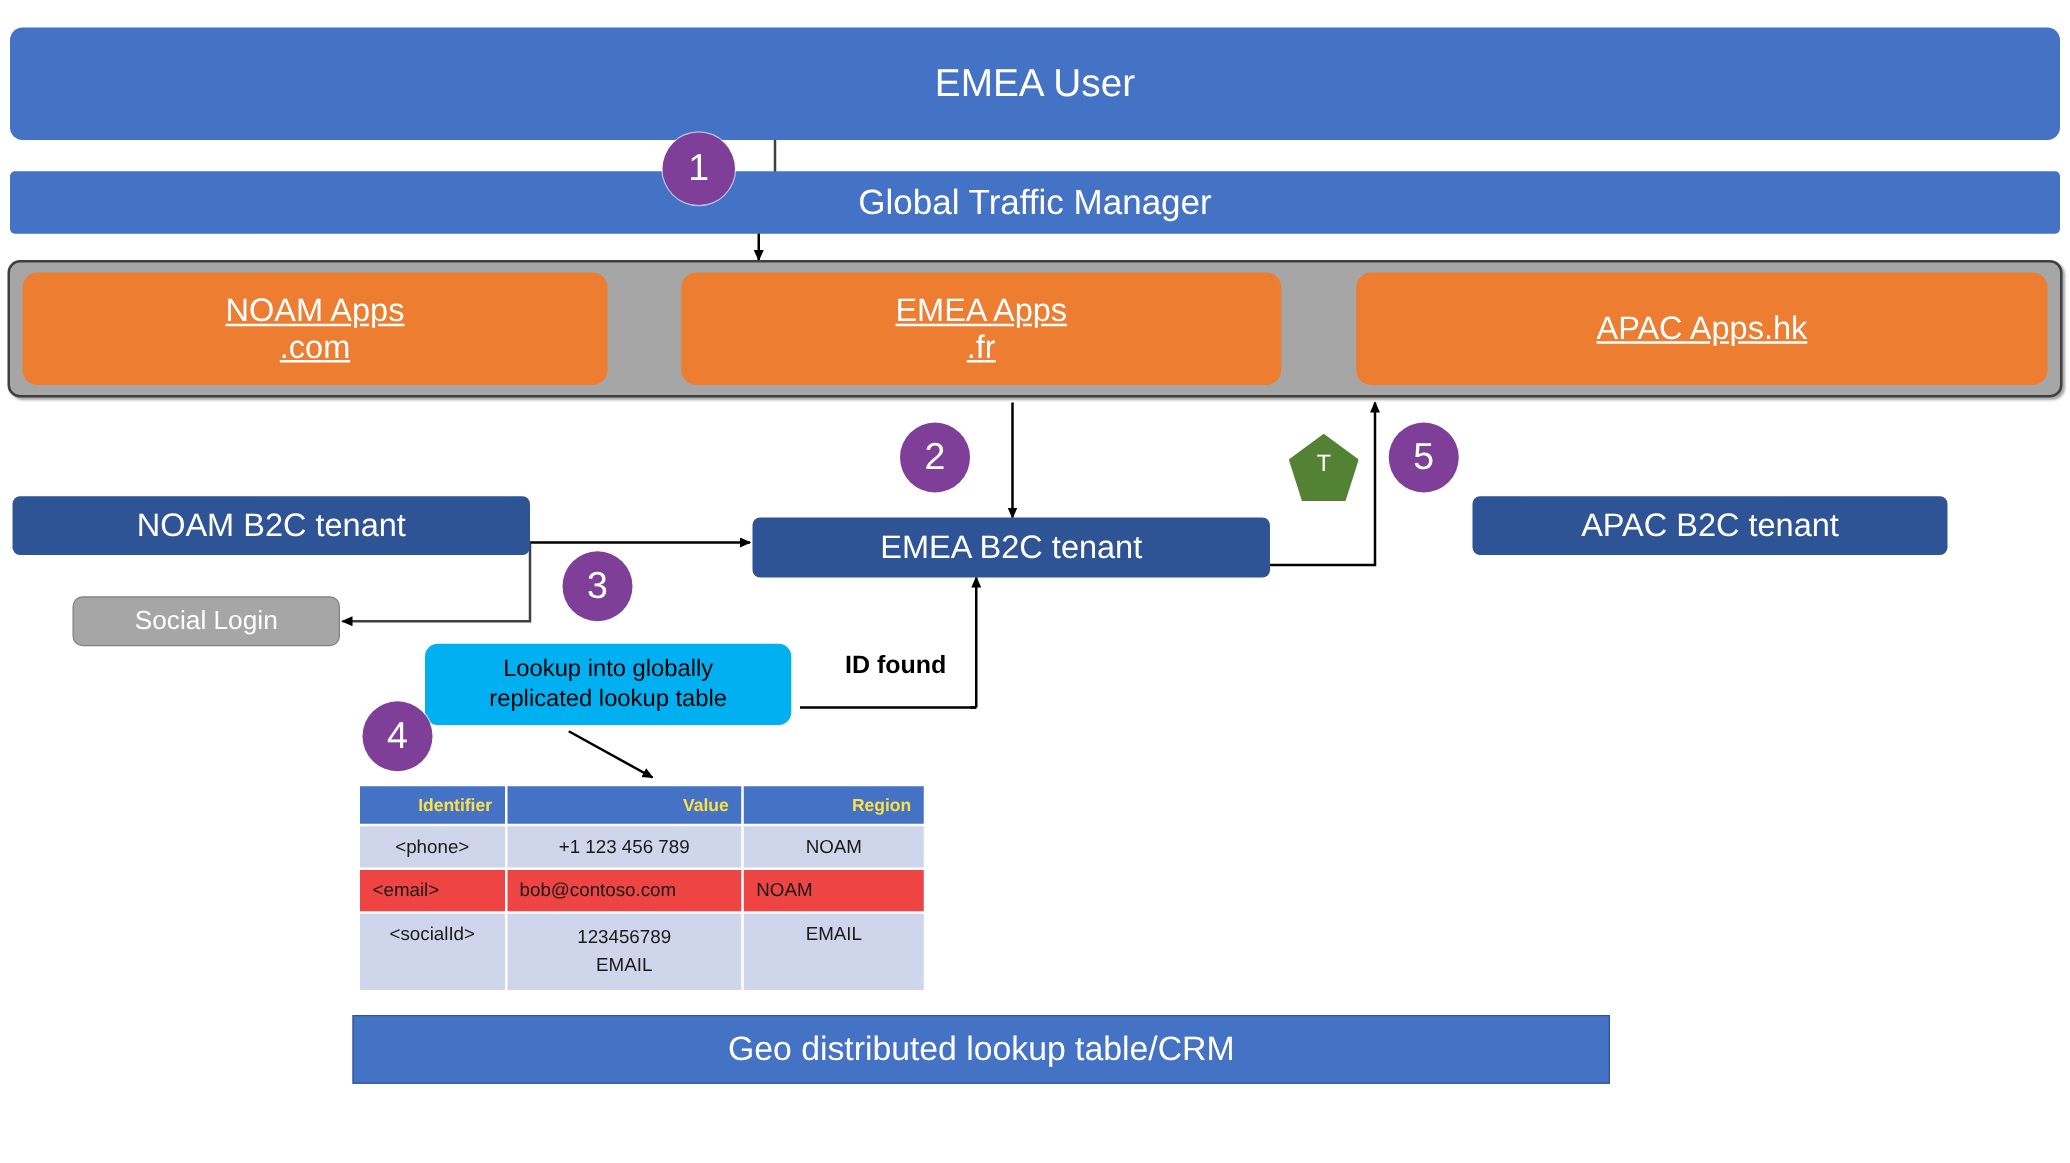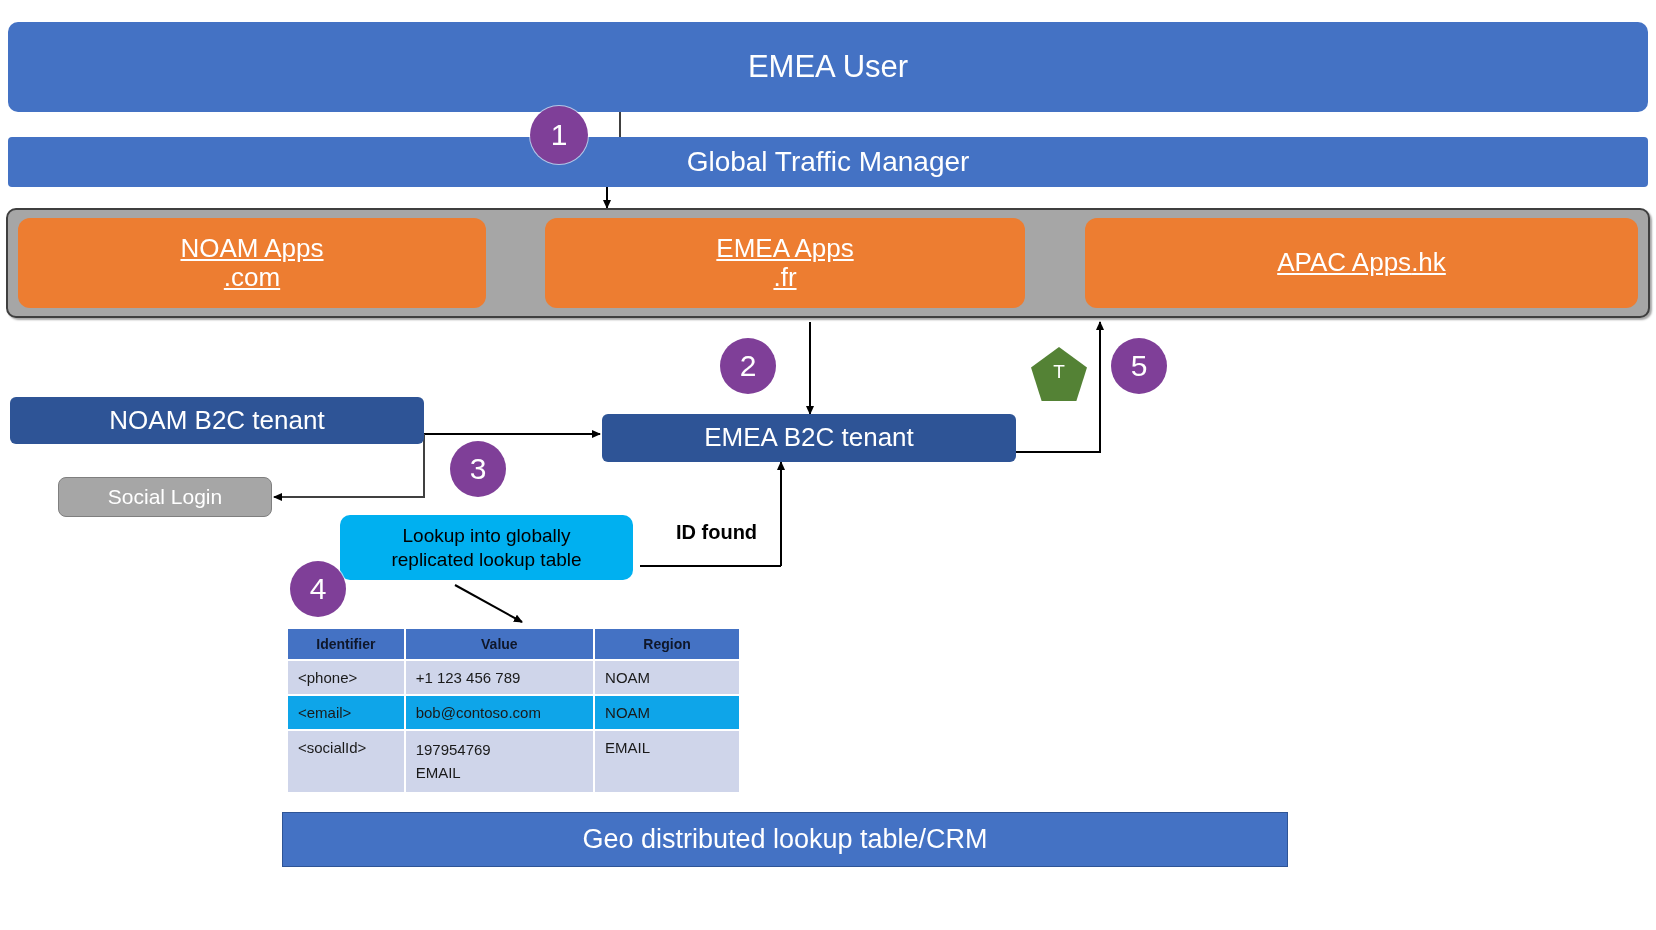--- a/index.html
+++ b/index.html
@@ -56,34 +56,34 @@
 
   
   table.lookup {
     border-collapse:collapse;
     width:455px;
     font-size:15px;
     color:#1a1a1a;
   }
   table.lookup th {
     background:#4472C4;
-    color:#0f172a;
-    text-align:center;
+    color:#fde047;
+    text-align:right;
     font-weight:bold;
     font-size:14px;
     padding:7px 10px;
     border:2px solid #ffffff;
   }
   table.lookup td {
     padding:8px 10px;
     border:2px solid #ffffff;
     vertical-align:top;
   }
-  tr.row-odd  td { background:#CFD5EA; }
-  tr.row-even td { background:#0ea5e9;margin-top:45px; }
+  tr.row-odd  td { background:#CFD5EA;text-align:center; }
+  tr.row-even td { background:#ef4444;margin-top:45px; }
   td.col-id   { width:118px; }
   td.col-val  { width:190px; }
   td.col-reg  { width:147px; }
   th.col-id   { width:118px; }
   th.col-val  { width:190px; }
   th.col-reg  { width:147px; }
 
   .line-wrap { white-space:pre-line; }
 
   
@@ -162,20 +162,23 @@
   </div>
 
   <div class="abs bar dark-bar" style="left:10px; top:397px; width:414px; height:47px; font-size:26px;">
     <span>NOAM B2C tenant</span>
   </div>
 
   <div class="abs bar dark-bar" style="left:602px; top:414px; width:414px; height:48px; font-size:26px;">
     <span>EMEA B2C tenant</span>
   </div>
 
+  <div class="abs bar dark-bar" style="left:1178px; top:397px; width:380px; height:47px; font-size:26px;">
+    <span>APAC B2C tenant</span>
+  </div>
 
   <div class="abs bar cyan-box line-wrap" style="left:340px; top:515px; width:293px; height:65px; font-size:19px; flex-direction:column; padding:0 8px;">
     <span style="white-space:pre-line; text-align:center; line-height:1.25;">Lookup into globally
 replicated lookup table</span>
   </div>
 
   <div class="abs bar grey-box" style="left:58px; top:477px; width:214px; height:40px; font-size:21px; border:1px solid #7F7F7F;">
     <span>Social Login</span>
   </div>
 
@@ -222,21 +225,21 @@
           <td class="col-val">+1 123 456 789</td>
           <td class="col-reg">NOAM</td>
         </tr>
         <tr class="row-even">
           <td class="col-id">&lt;email&gt;</td>
           <td class="col-val">bob@contoso.com</td>
           <td class="col-reg">NOAM</td>
         </tr>
         <tr class="row-odd">
           <td class="col-id">&lt;socialId&gt;</td>
-          <td class="col-val line-wrap" style="white-space:pre-line; line-height:1.5;">197954769
+          <td class="col-val line-wrap" style="white-space:pre-line; line-height:1.5;">123456789
 EMAIL</td>
           <td class="col-reg">EMAIL</td>
         </tr>
       </tbody>
     </table>
   </div>
 
   <div class="abs bar blue-bar" style="left:282px; top:812px; width:1006px; height:55px; font-size:27px; border:1px solid #2E5496;">
     <span>Geo distributed lookup table/CRM</span>
   </div>

